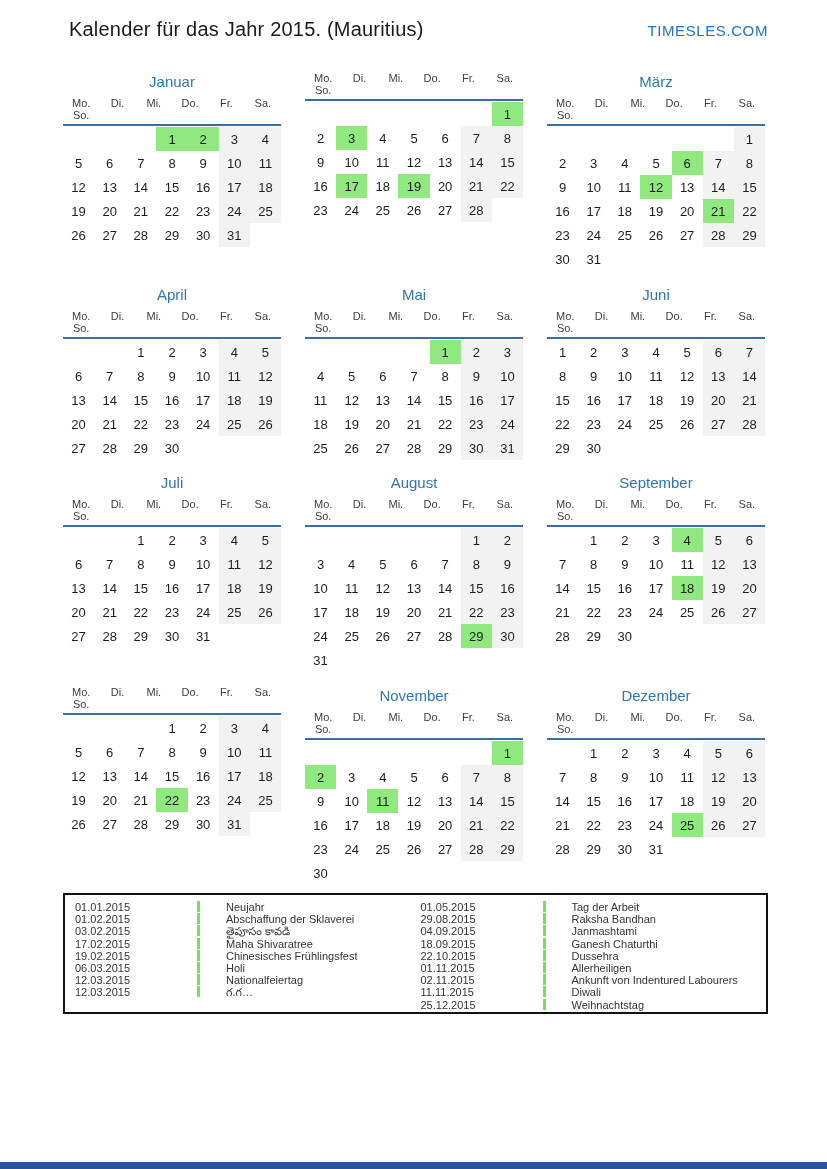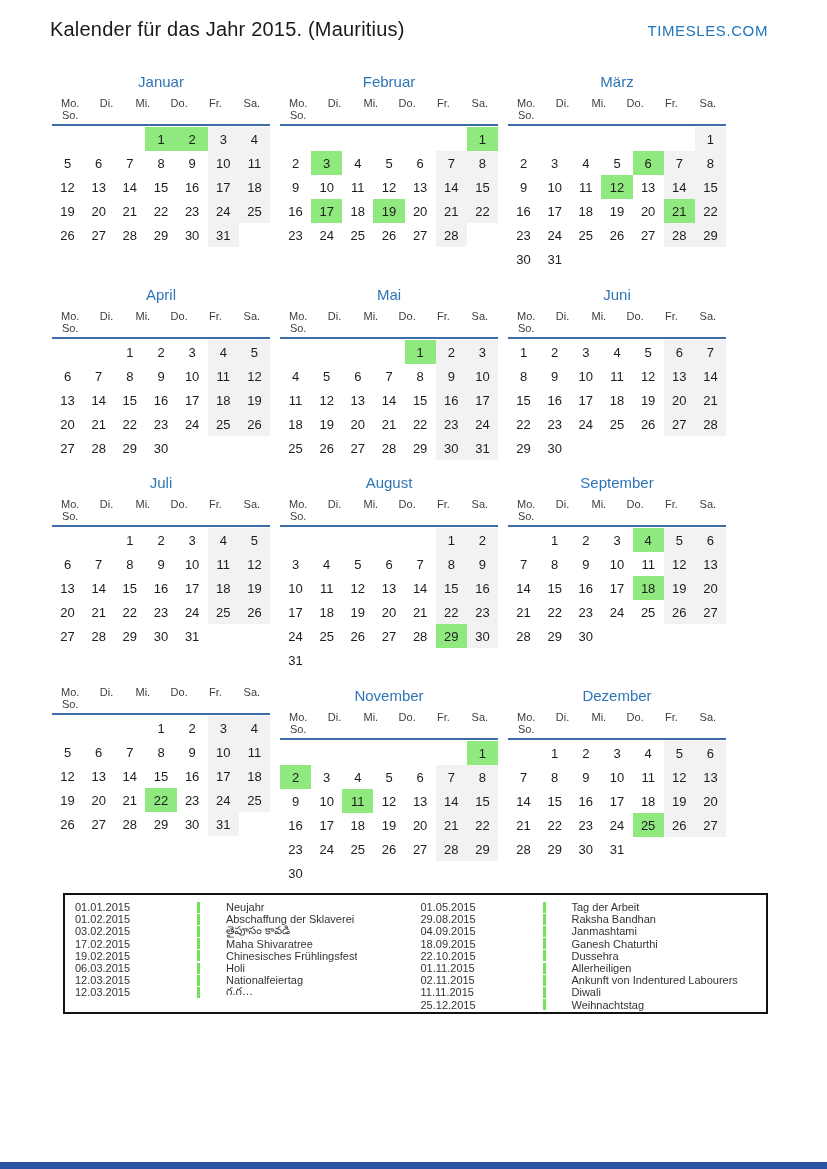--- a/index.html
+++ b/index.html
@@ -1,44 +1,44 @@
 <!DOCTYPE html>
 <html style="--holiday-green: #8FE97E; --weekend-gray: #F2F2F2; --title-blue: #2E75B6; --line-blue: #3B6CA5; --site-blue: #2176BD; --bar-green: #71E35A; --footer-blue: #2B52A3;"><head>
 <meta charset="utf-8">
 <style>
   html,body{margin:0;padding:0;background:#fff;}
   .page{
     position:relative;width:827px;height:1169px;background:#fff;overflow:hidden;
     font-family:"Liberation Sans",sans-serif;
   }
   
-  .header{position:absolute;left:50px;right:59px;top:18px;display:flex;justify-content:space-between;align-items:baseline;text-align:right;}
+  .header{position:absolute;left:69px;right:59px;top:18px;display:flex;justify-content:space-between;align-items:baseline;text-align:right;}
   .title{font-size:20px;color:#1a1a1a;font-weight:500;letter-spacing:.2px;}
   .site{font-size:15px;color:var(--site-blue);font-weight:500;letter-spacing:.6px;text-decoration:none;cursor:pointer;}
   
   .months{
-    position:absolute;left:52px;top:72px;
+    position:absolute;left:63px;top:72px;
     display:grid;grid-template-columns:repeat(3,218px);
-    grid-template-rows:213px 188px 213px 212px;column-gap:10px;
+    grid-template-rows:213px 188px 213px 212px;column-gap:24px;
   }
   .month{width:218px;}
   .month-title{text-align:center;font-size:15px;color:var(--title-blue);height:19px;line-height:19px;margin-bottom:6px;}
   .weekdays{display:grid;grid-template-columns:repeat(6,1fr);border-bottom:2px solid var(--line-blue);padding-bottom:3px;}
   .weekdays span{text-align:center;font-size:11px;color:#3d3d3d;}
   .days{display:grid;grid-template-columns:repeat(7,1fr);grid-auto-rows:24px;margin-top:1px;}
   .cell{display:flex;align-items:center;justify-content:center;font-size:13px;color:#1d1d1d;}
   .cell.weekend{background:var(--weekend-gray);}
   .cell.holiday{background:var(--holiday-green);}
   
   .legend{
     position:absolute;left:63px;top:893px;width:705px;height:121px;box-sizing:border-box;
     border:2px solid #111;display:grid;grid-template-columns:1fr 1fr;padding:6px 0 0 10px;
   }
   .legend-col{display:flex;flex-direction:column;}
-  .legend-row{display:flex;align-items:center;height:12.2px;font-size:11px;color:#333;white-space:nowrap;}
+  .legend-row{display:flex;align-items:flex-start;height:12.2px;font-size:11px;color:#333;white-space:nowrap;}
   .legend-date{width:122px;flex:0 0 122px;}
   .legend-bar{width:3px;height:11px;background:var(--bar-green);margin-right:7px;flex:0 0 3px;}
   .legend-name{overflow:hidden;padding-left:19px;}
   
   .footer-bar{position:absolute;left:0;bottom:0;width:100%;height:7px;background:var(--footer-blue);}
 </style>
 </head>
 <body>
 
 <div class="page">
@@ -90,21 +90,20 @@
           <div class="cell weekend">25</div>
           <div class="cell">26</div>
           <div class="cell">27</div>
           <div class="cell">28</div>
           <div class="cell">29</div>
           <div class="cell">30</div>
           <div class="cell weekend">31</div>
         </div>
       </div>
       <div class="month">
-        <div class="month-title">Februar</div>
         <div class="weekdays">
           <span>Mo.</span>
           <span>Di.</span>
           <span>Mi.</span>
           <span>Do.</span>
           <span>Fr.</span>
           <span>Sa.</span>
           <span>So.</span>
         </div>
         <div class="days">

